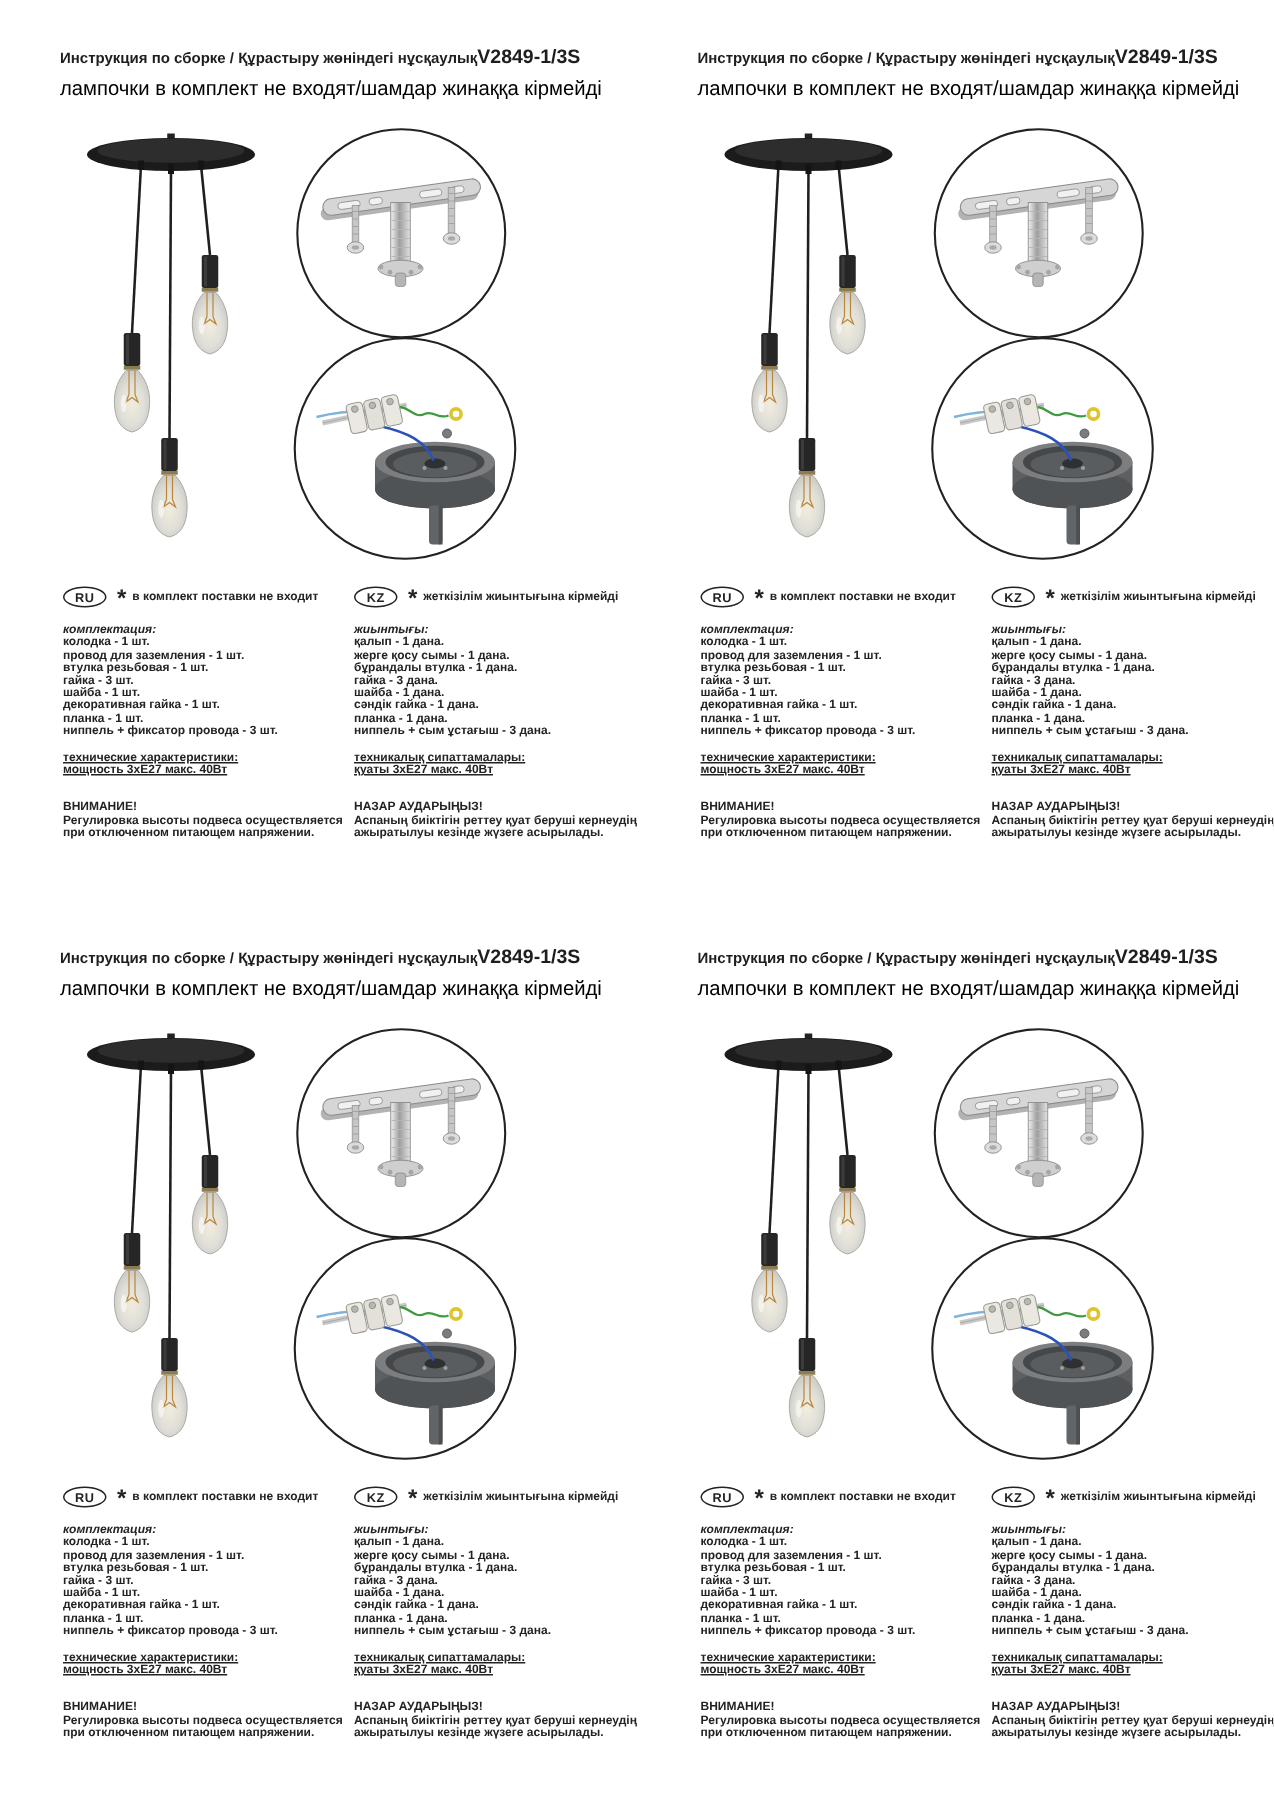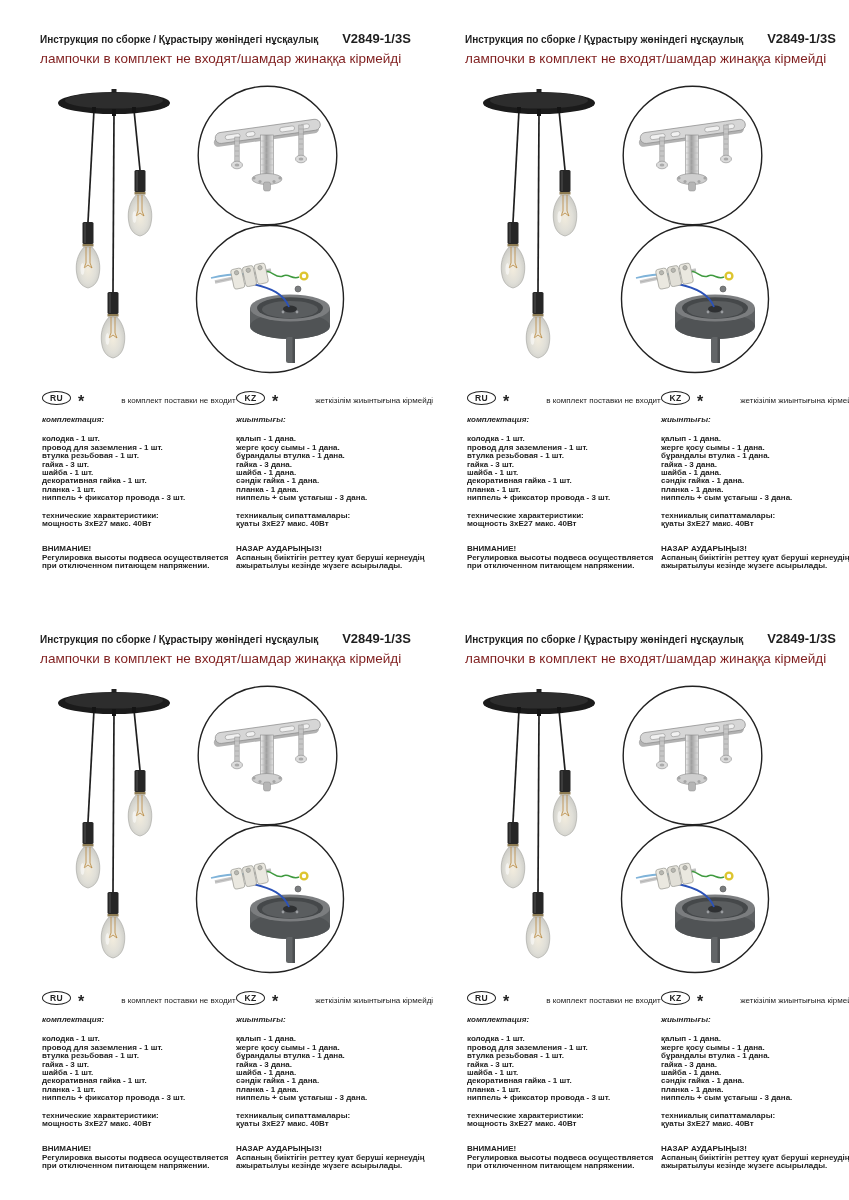--- a/index.html
+++ b/index.html
@@ -2,42 +2,42 @@
 <html><head>
 <meta charset="utf-8">
 <style>
   html,body{margin:0;padding:0;background:#ffffff;}
   .page{position:relative;width:849px;height:1200px;background:#ffffff;overflow:hidden;
         font-family:"Liberation Sans",sans-serif;color:#232323;}
   .sheet{position:absolute;width:424px;height:600px;}
 
   .hdr{position:absolute;left:40px;top:29px;width:378px;white-space:nowrap;}
   .title{font-size:10px;font-weight:700;color:#1e1e1e;}
-  .model{font-size:13px;font-weight:700;color:#1e1e1e;margin-left:24px;}
-  .subtitle{font-size:13.5px;font-weight:400;color:#7f1d1d;margin-top:4px;}
+  .model{font-size:13px;font-weight:700;color:#1e1e1e;margin-left:0;}
+  .subtitle{font-size:13.5px;font-weight:400;color:#000000;margin-top:4px;}
 
   .lamp-fig{position:absolute;left:42px;top:82px;margin:0;}
   .detail1-fig{position:absolute;left:197px;top:85px;margin:0;}
   .detail2-fig{position:absolute;left:195px;top:224px;margin:0;}
 
   .col{position:absolute;top:391px;font-size:8px;font-weight:700;line-height:8.4px;}
   .col-ru{left:42px;width:178px;}
   .col-kz{left:236px;width:200px;}
 
-  .badge-row{display:flex;align-items:flex-end;height:14px;white-space:nowrap;}
+  .badge-row{display:flex;align-items:center;height:14px;white-space:nowrap;}
   .oval{flex:0 0 auto;width:27px;height:12px;border:1.3px solid #222;border-radius:50%;
         display:flex;align-items:center;justify-content:center;
         font-size:8.5px;font-weight:700;letter-spacing:.4px;}
   .ast{font-size:16px;font-weight:700;line-height:10px;margin:0 4px 0 7px;position:relative;top:2px;}
-  .note{font-size:8px;font-weight:400;margin-left:33px;}
+  .note{font-size:8px;font-weight:700;}
 
   .sec-label{margin-top:11px;font-style:italic;}
-  .list{margin-top:11px;}
+  .list{margin-top:0;}
   .line{white-space:nowrap;}
-  .tech{margin-top:9px;}
+  .tech{margin-top:9px;text-decoration:underline;}
   .warn{margin-top:9px;}
   .warn-title{white-space:nowrap;margin-top:17px;}
 </style>
 </head>
 <body>
 
 <div class="page" id="page">
   <section class="sheet" style="left: 0px; top: 0px;">
 
     <header class="hdr">

